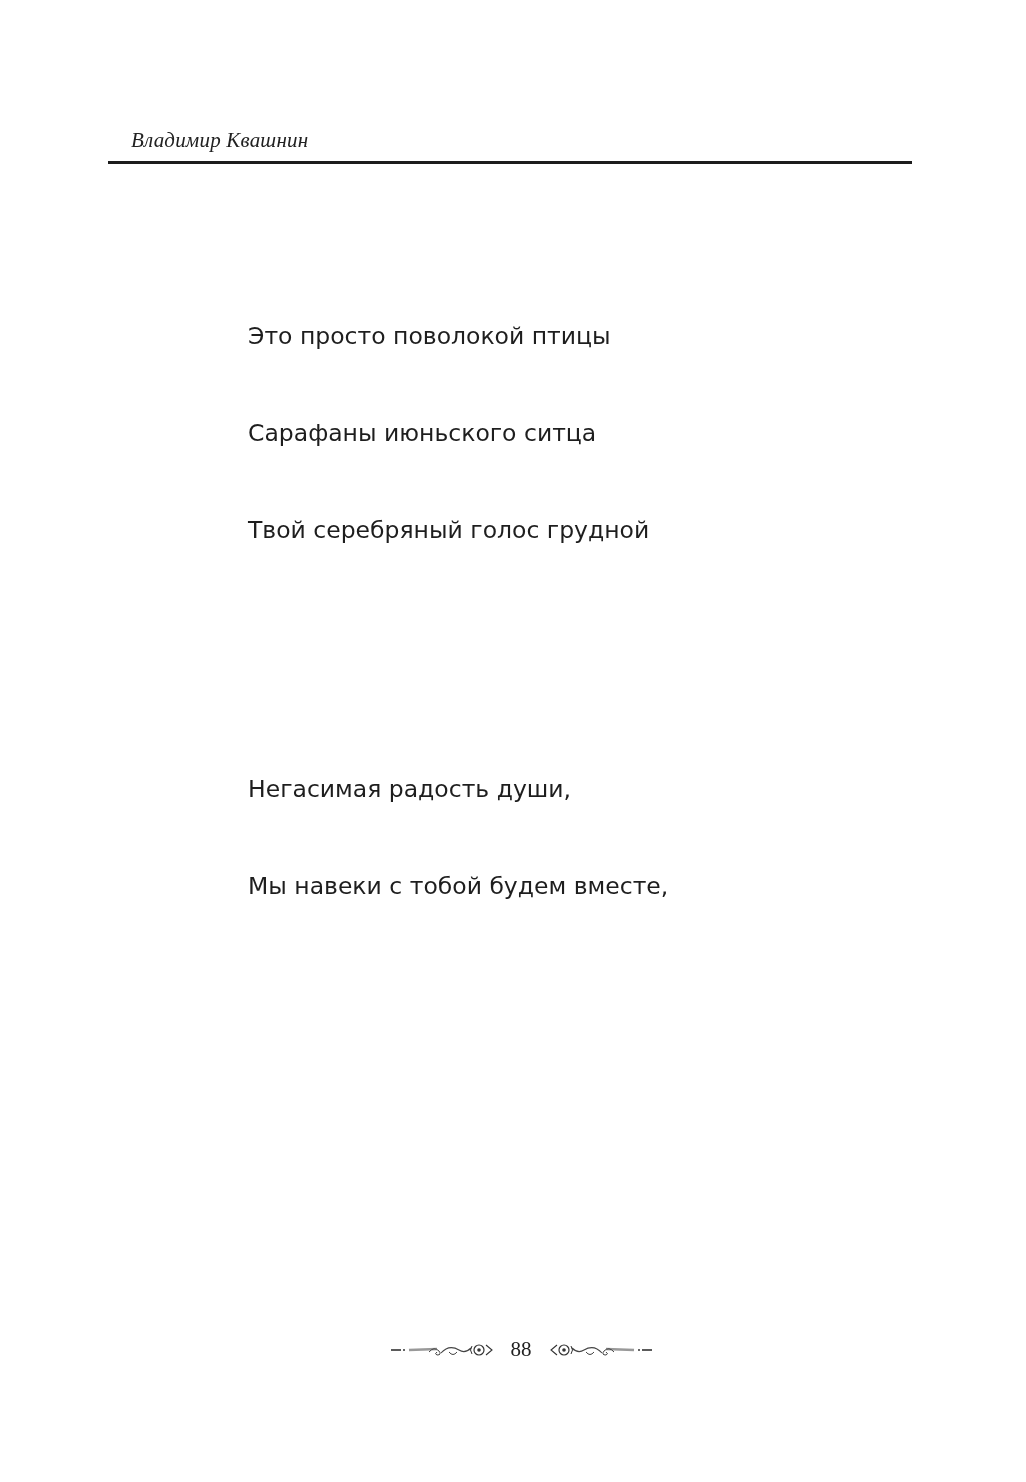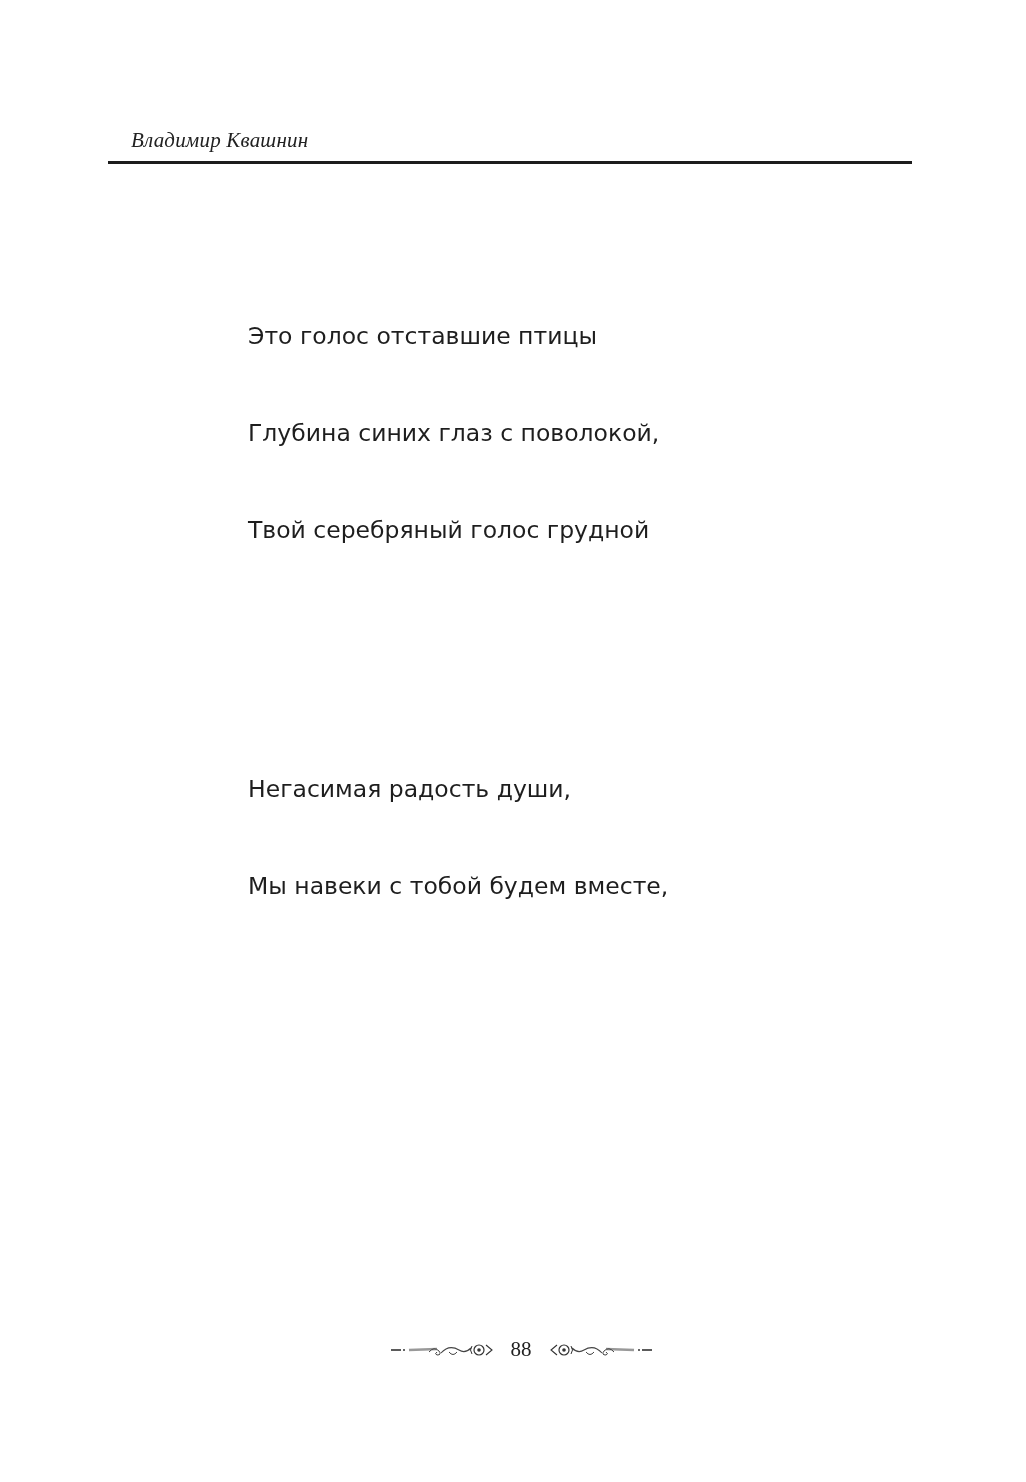--- a/index.html
+++ b/index.html
@@ -76,22 +76,22 @@
   }
 </style>
 </head>
 <body>
 
 <div class="running-head">Владимир Квашнин</div>
 <div class="head-rule"></div>
 
 <div class="poem">
   <div class="stanza">
-    <span class="line">Это голос отставшие птицы</span>
-    <span class="line">Глубина синих глаз с поволокой,</span>
+    <span class="line">Это просто поволокой птицы</span>
+    <span class="line">Сарафаны июньского ситца</span>
     <span class="line">Твой серебряный голос грудной</span>
   </div>
   <div class="stanza">
     <span class="line">Негасимая радость души,</span>
     <span class="line">Мы навеки с тобой будем вместе,</span>
     
     
     
     
     

